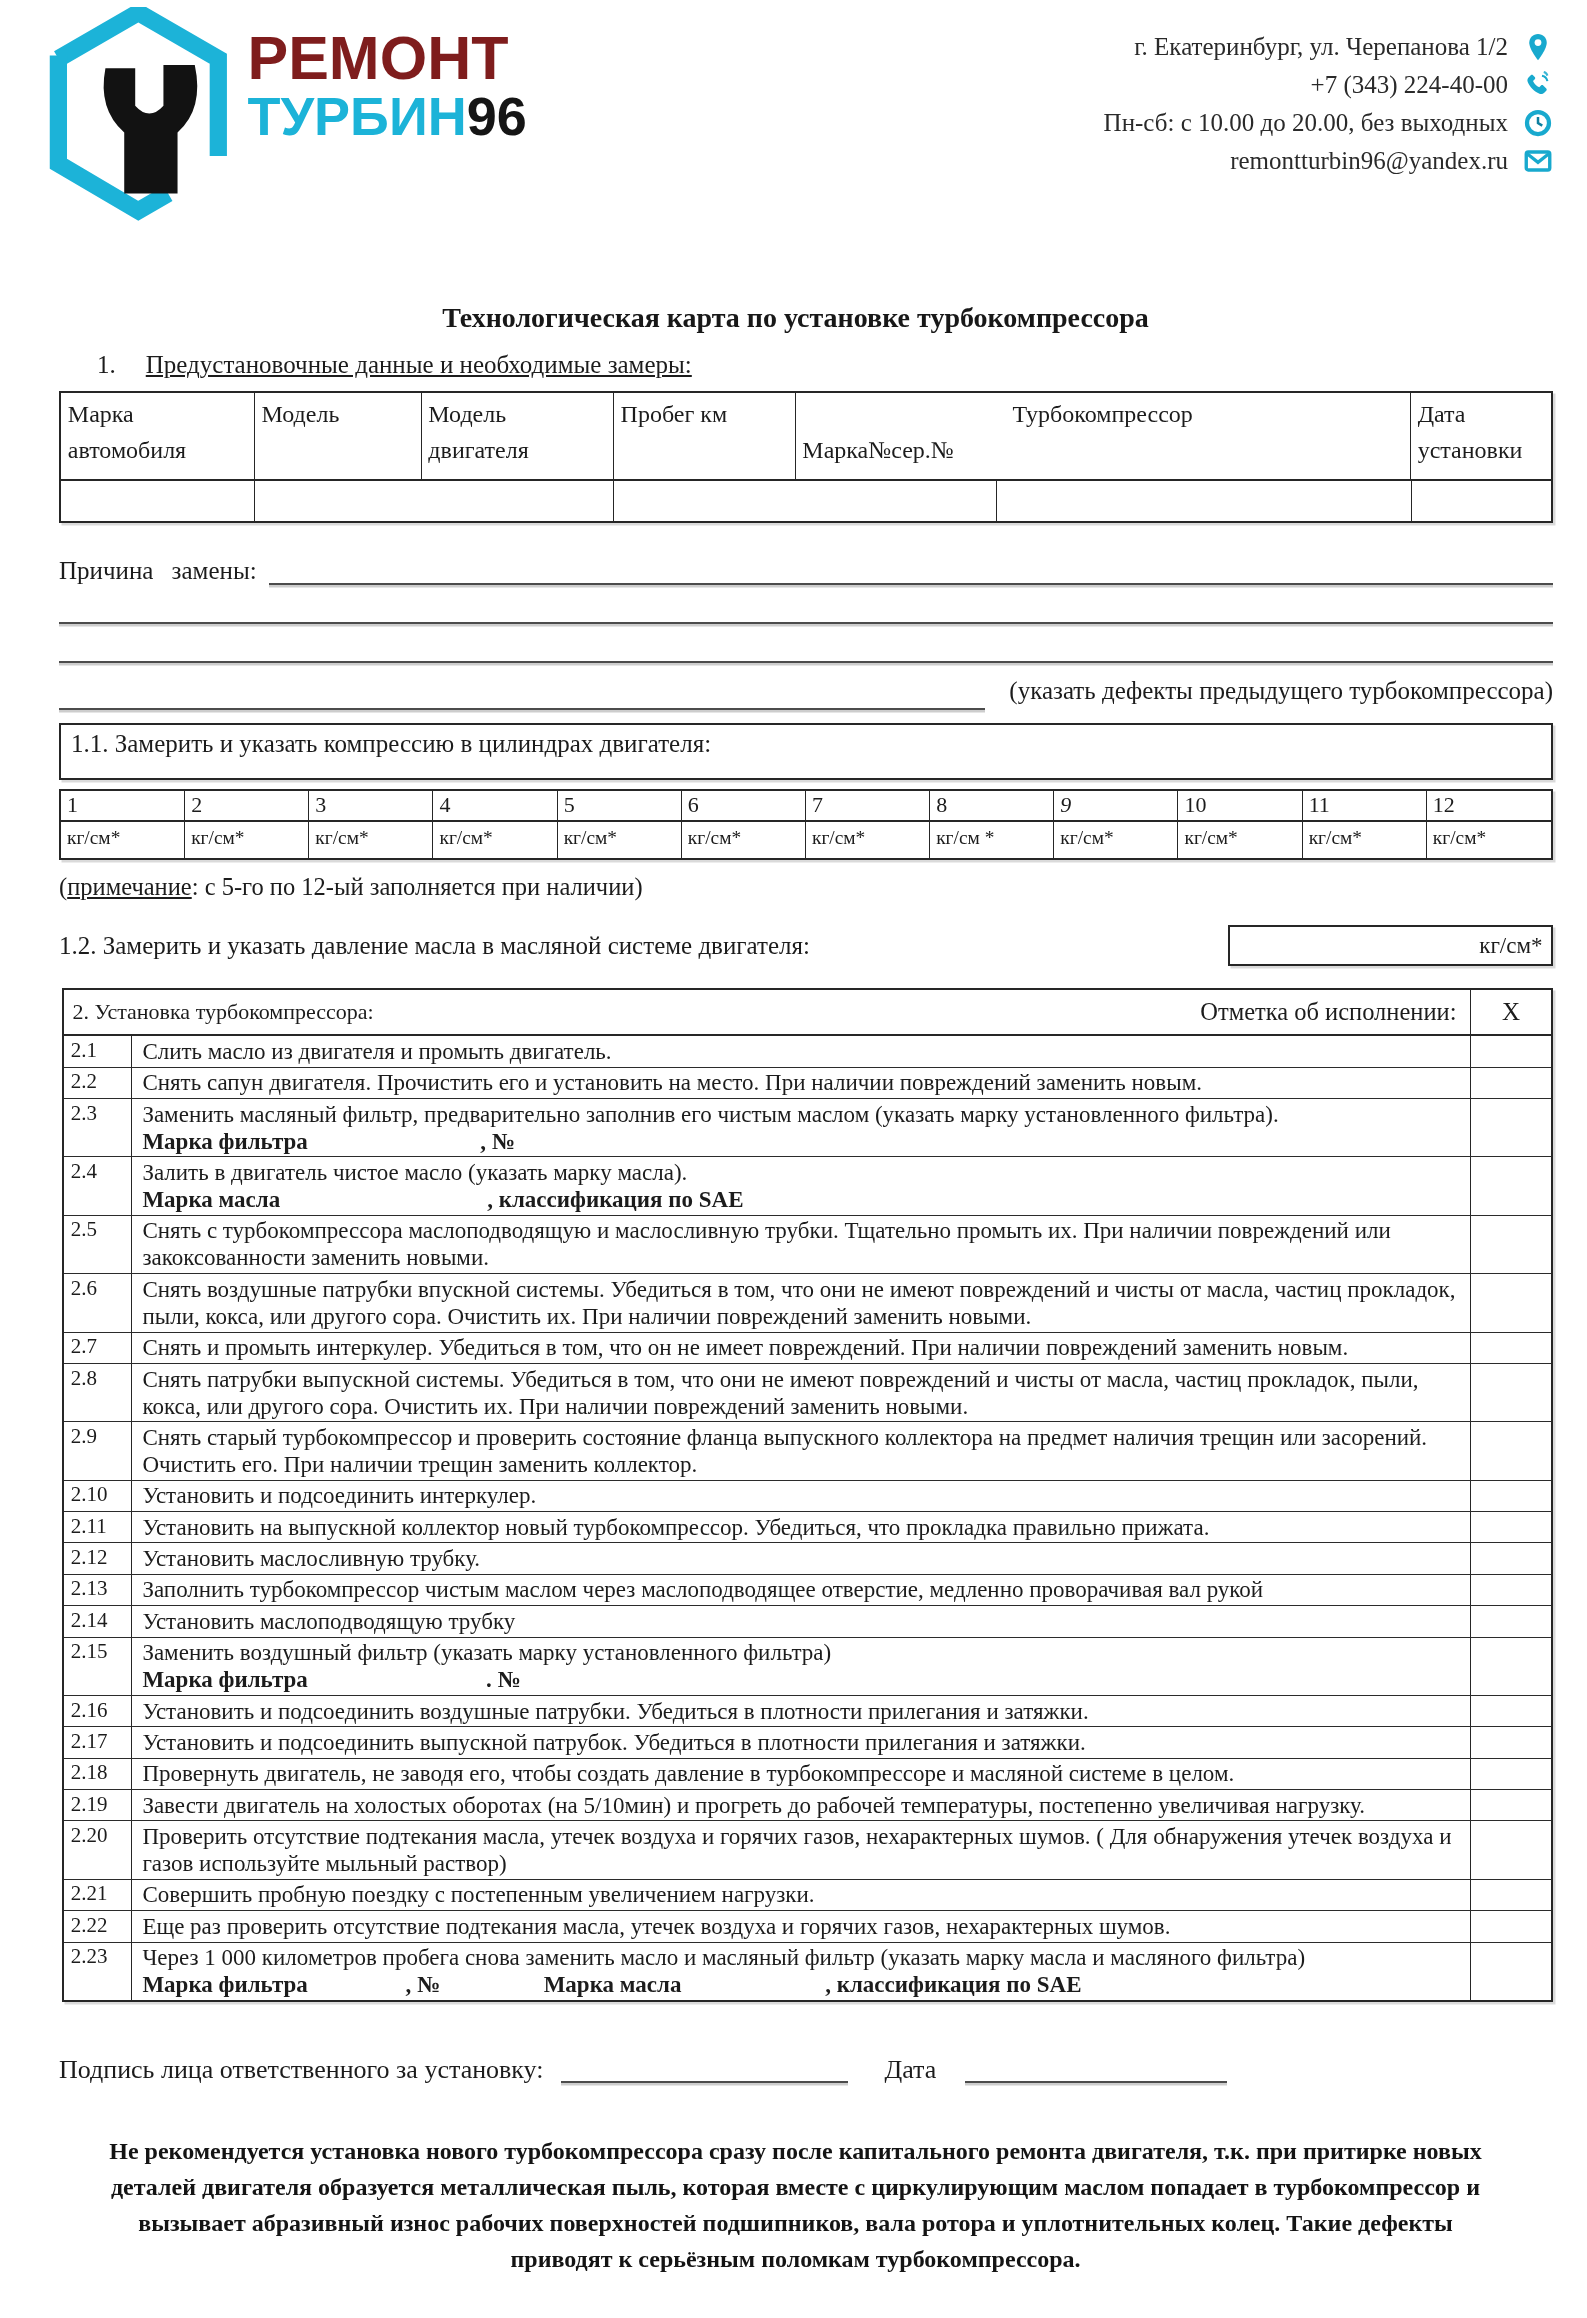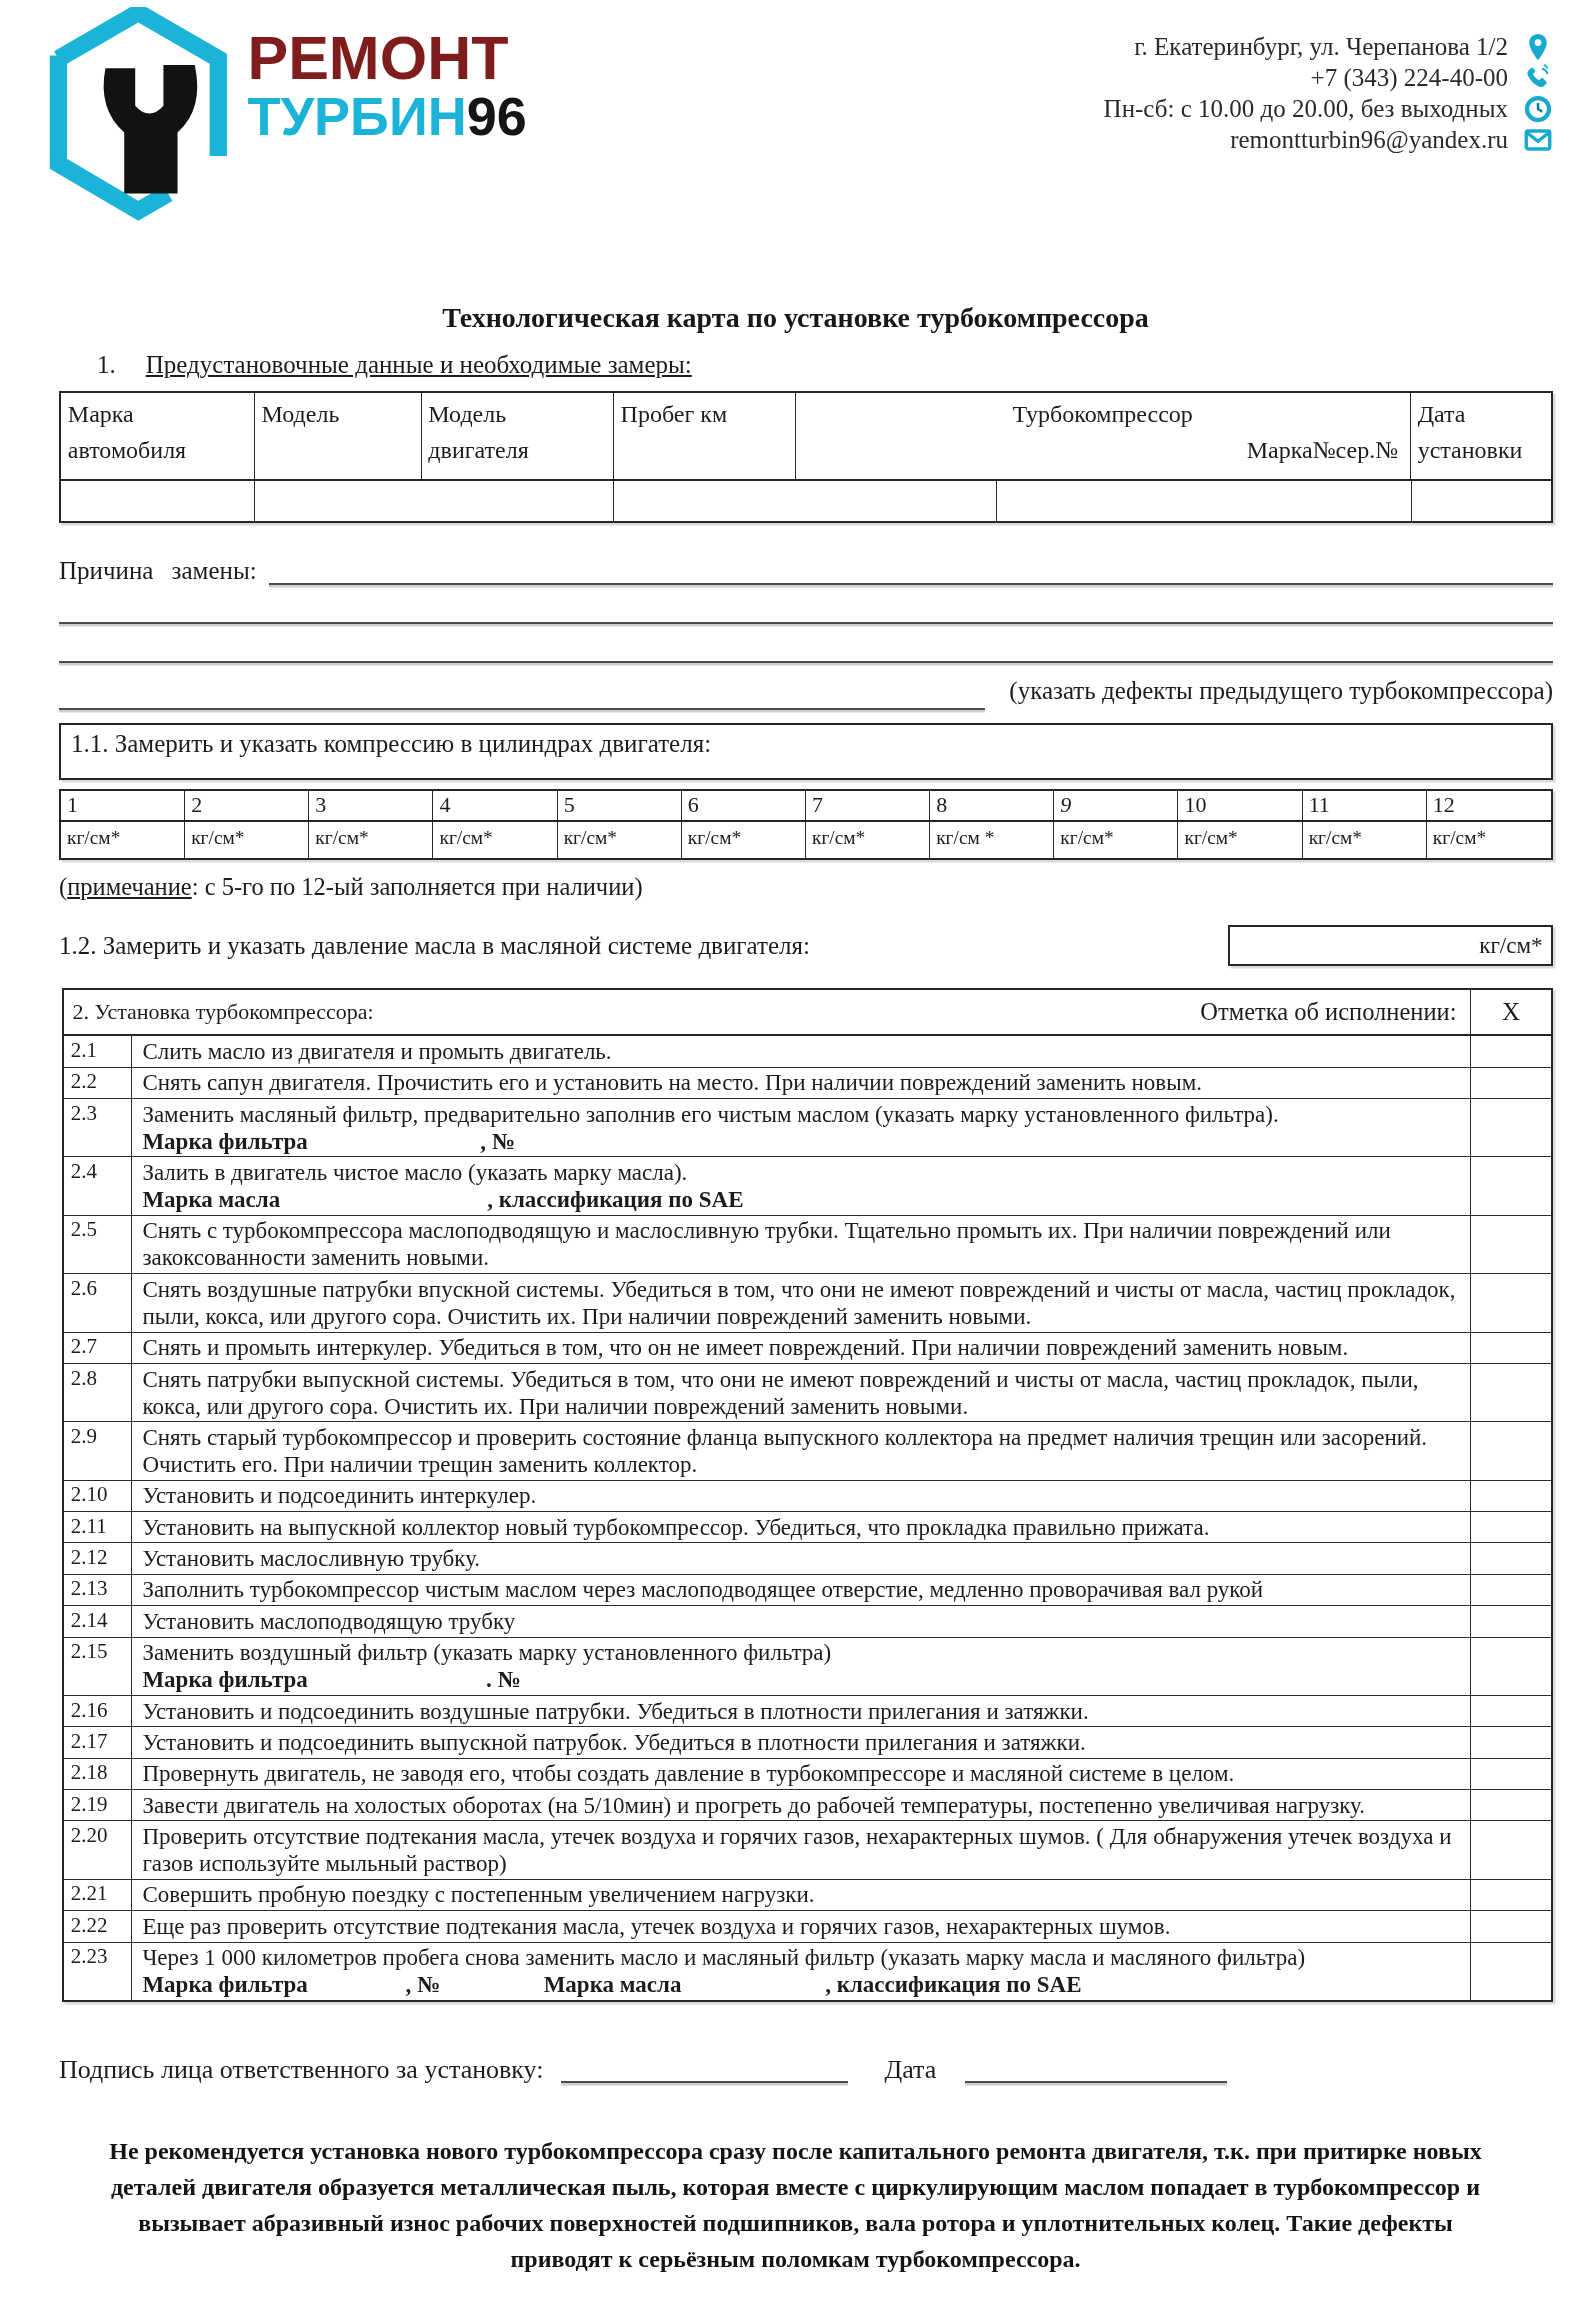--- a/index.html
+++ b/index.html
@@ -12,40 +12,40 @@
   .page *{box-sizing:border-box;}
 
   
   .header{display:flex;justify-content:space-between;align-items:flex-start;height:221px;}
   .logo{display:flex;align-items:flex-start;}
   .logo-hex{width:196px;height:218px;flex:none;}
   .logo-text{margin:22px 0 0 13.5px;font-family:"Liberation Sans","DejaVu Sans",sans-serif;font-weight:bold;}
   .logo-word1{font-size:61px;line-height:59px;color:#7f1d1d;letter-spacing:0px;}
   .logo-word2{font-size:54px;line-height:56px;color:#1cb3d8;letter-spacing:0px;}
   .logo-word2 .suffix{color:#151515;}
-  .contacts{margin-top:25px;display:flex;flex-direction:column;align-items:flex-end;gap:1px;}
+  .contacts{margin-top:25px;display:flex;flex-direction:column;align-items:flex-end;gap:8px;}
   .contact-line{display:flex;align-items:center;gap:15px;font-size:25px;color:#2a2a2a;}
   .contact-icon{width:30px;height:30px;flex:none;display:inline-flex;}
   .contact-icon svg{width:100%;height:100%;}
 
   
   .doc-title{margin-top:74px;text-align:center;font-weight:bold;font-size:28px;color:#181818;}
   .item1{margin:17px 0 0 59px;font-size:25px;}
   .item1 .num{margin-right:30px;}
   .item1 .txt{text-decoration:underline;}
 
   
   .t1{margin:12px 0 0 21px;border:2.5px solid #262626;box-shadow:2.5px 2.5px 0 rgba(150,150,150,.35);}
   .t1-head{display:flex;border-bottom:2.5px solid #262626;height:88px;}
   .t1-head .cell{border-right:1.7px solid #262626;padding:3.4px 6.8px;font-size:24px;line-height:36px;}
   .t1-head .cell:last-child{border-right:none;}
   .c-w1{width:13%;} .c-w2{width:11.2%;} .c-w3{width:12.9%;} .c-w4{width:12.2%;}
   .c-turbo{width:41.3%;display:flex;flex-direction:column;}
   .c-turbo .turbo-title{text-align:center;}
-  .c-turbo .turbo-sub{display:flex;justify-content:flex-end;padding-right:5px;}
+  .c-turbo .turbo-sub{display:flex;justify-content:flex-start;padding-right:5px;}
   .c-w6{width:9.4%;}
   .t1-row{display:flex;height:40px;}
   .t1-row .cell{border-right:1.7px solid #262626;}
   .t1-row .cell:last-child{border-right:none;}
   .r-w1{width:13%;} .r-w2{width:24.1%;} .r-w3{width:25.7%;} .r-w4{width:27.9%;} .r-w5{width:9.3%;}
 
   
   .reason{margin:25px 0 0 21px;font-size:25px;}
   .reason-first{display:flex;align-items:flex-end;height:37px;}
   .reason-label{flex:none;word-spacing:12px;}

